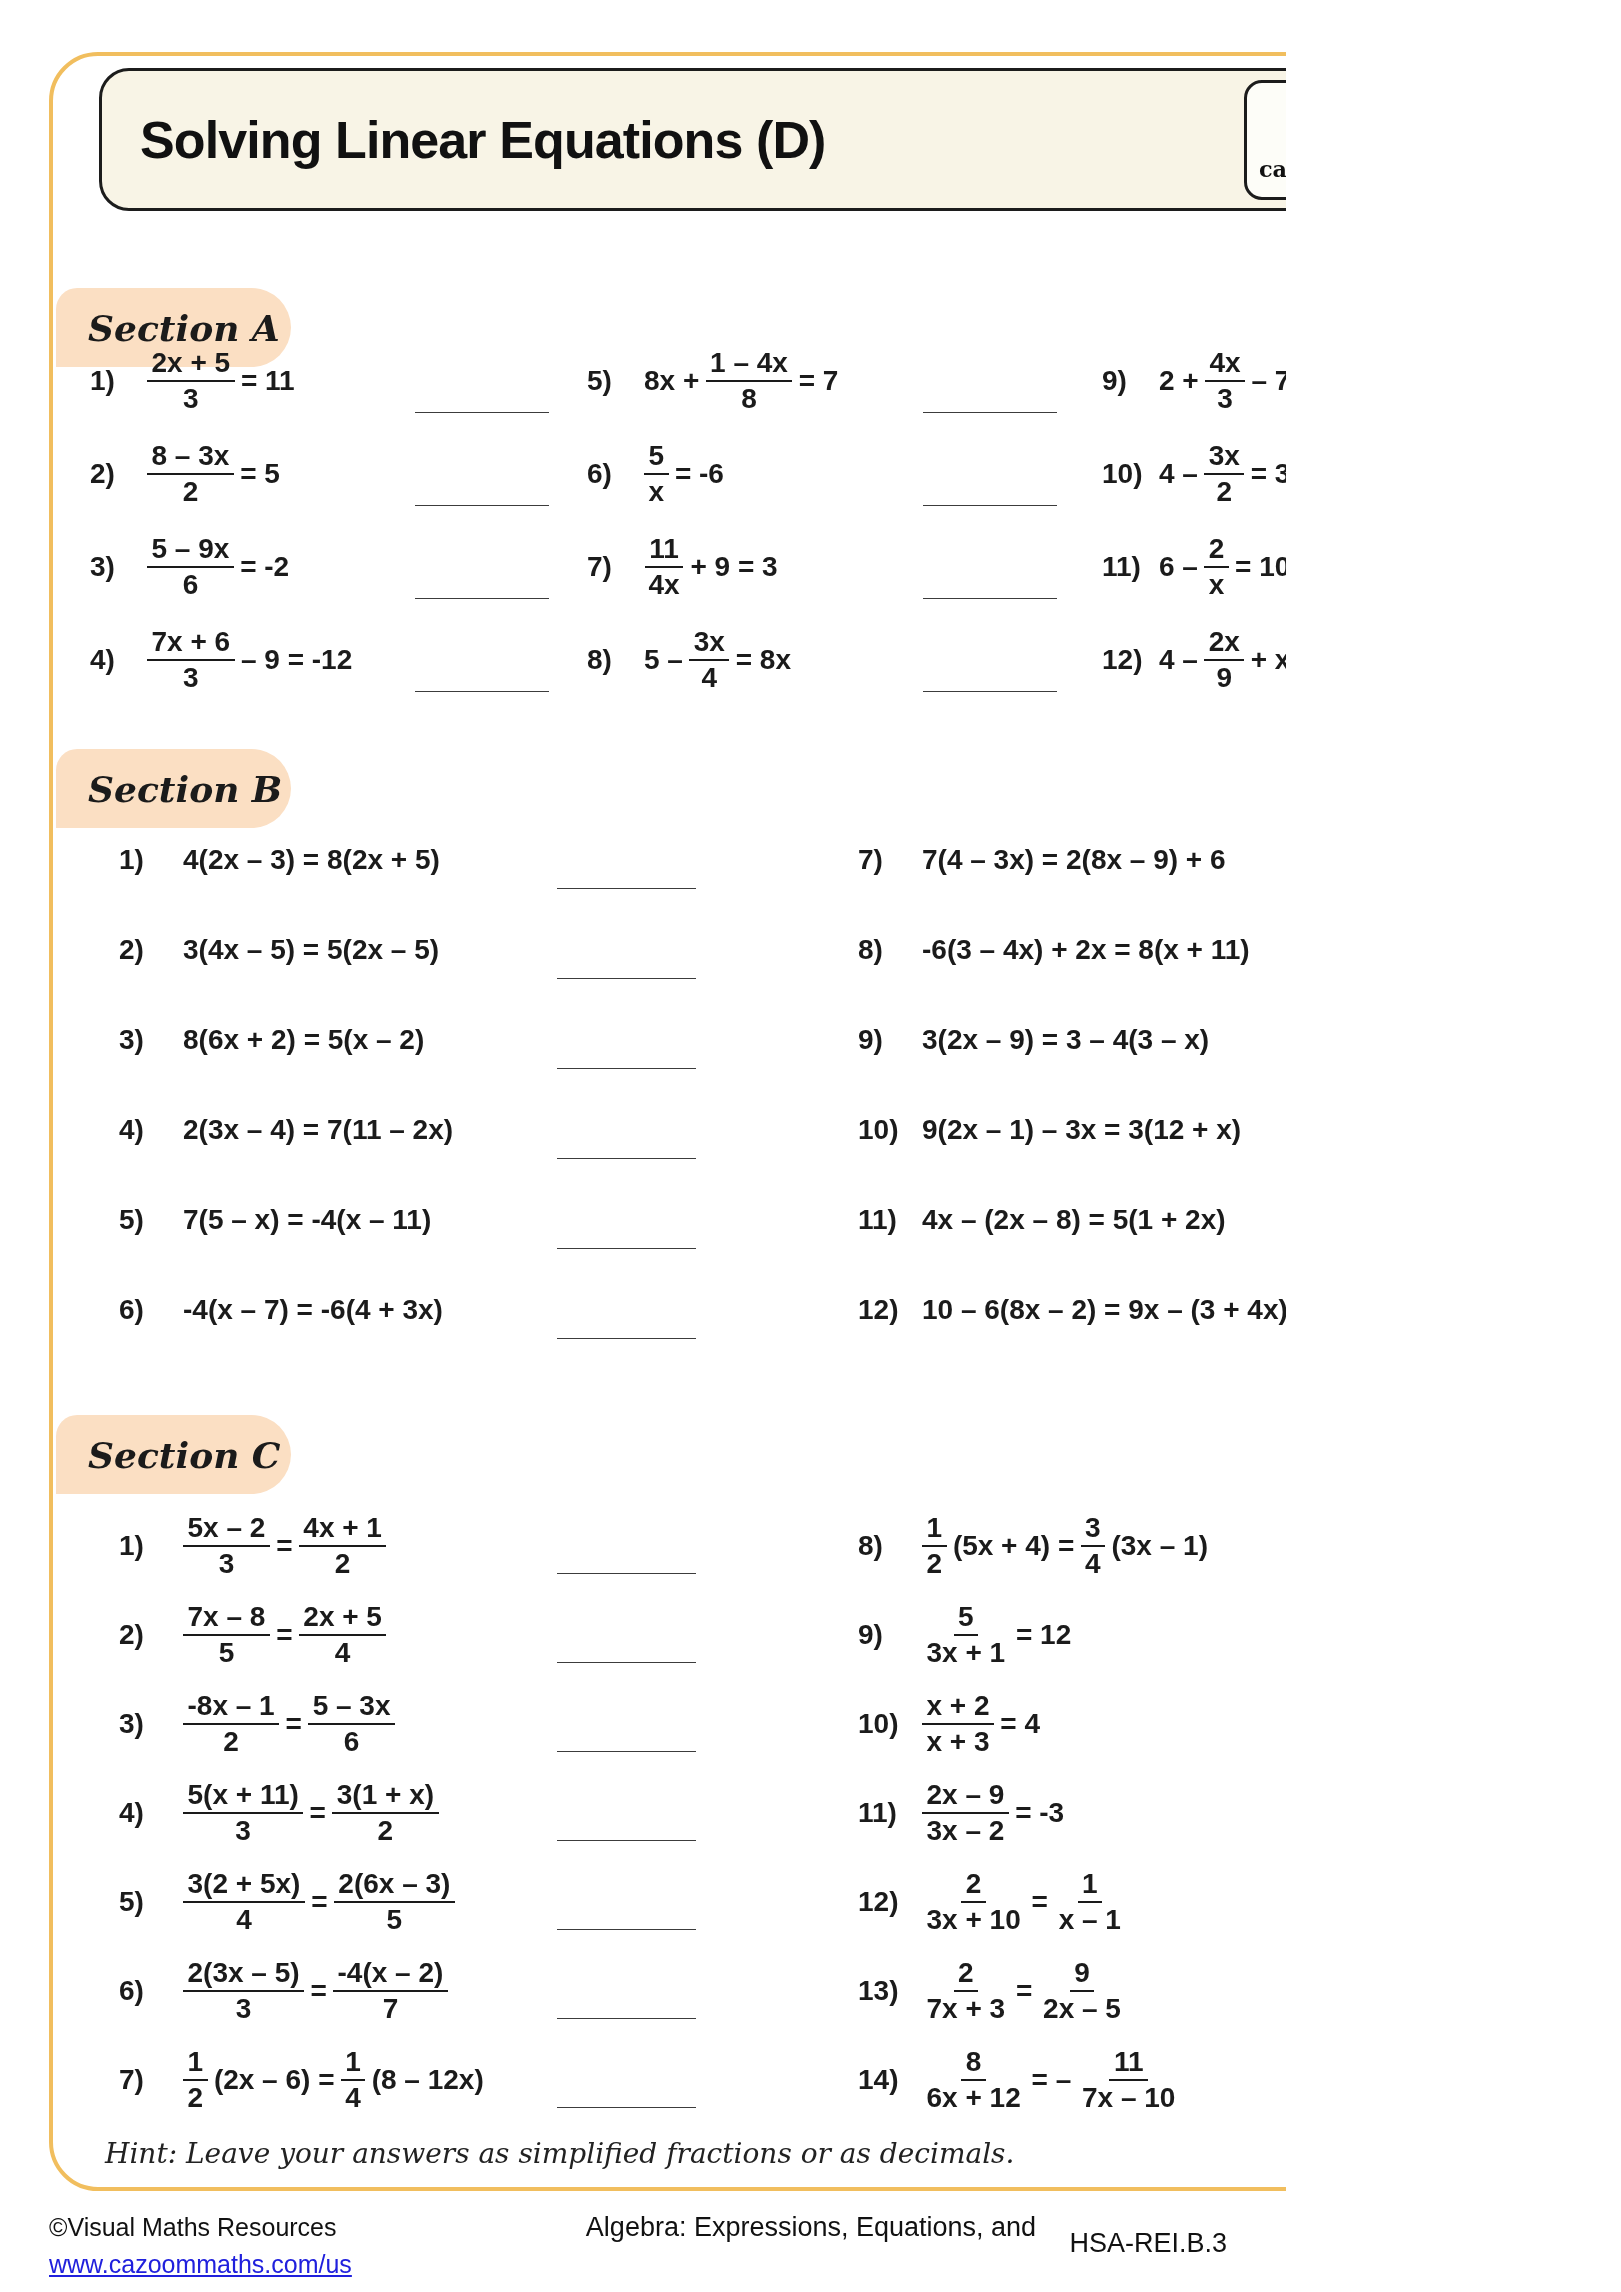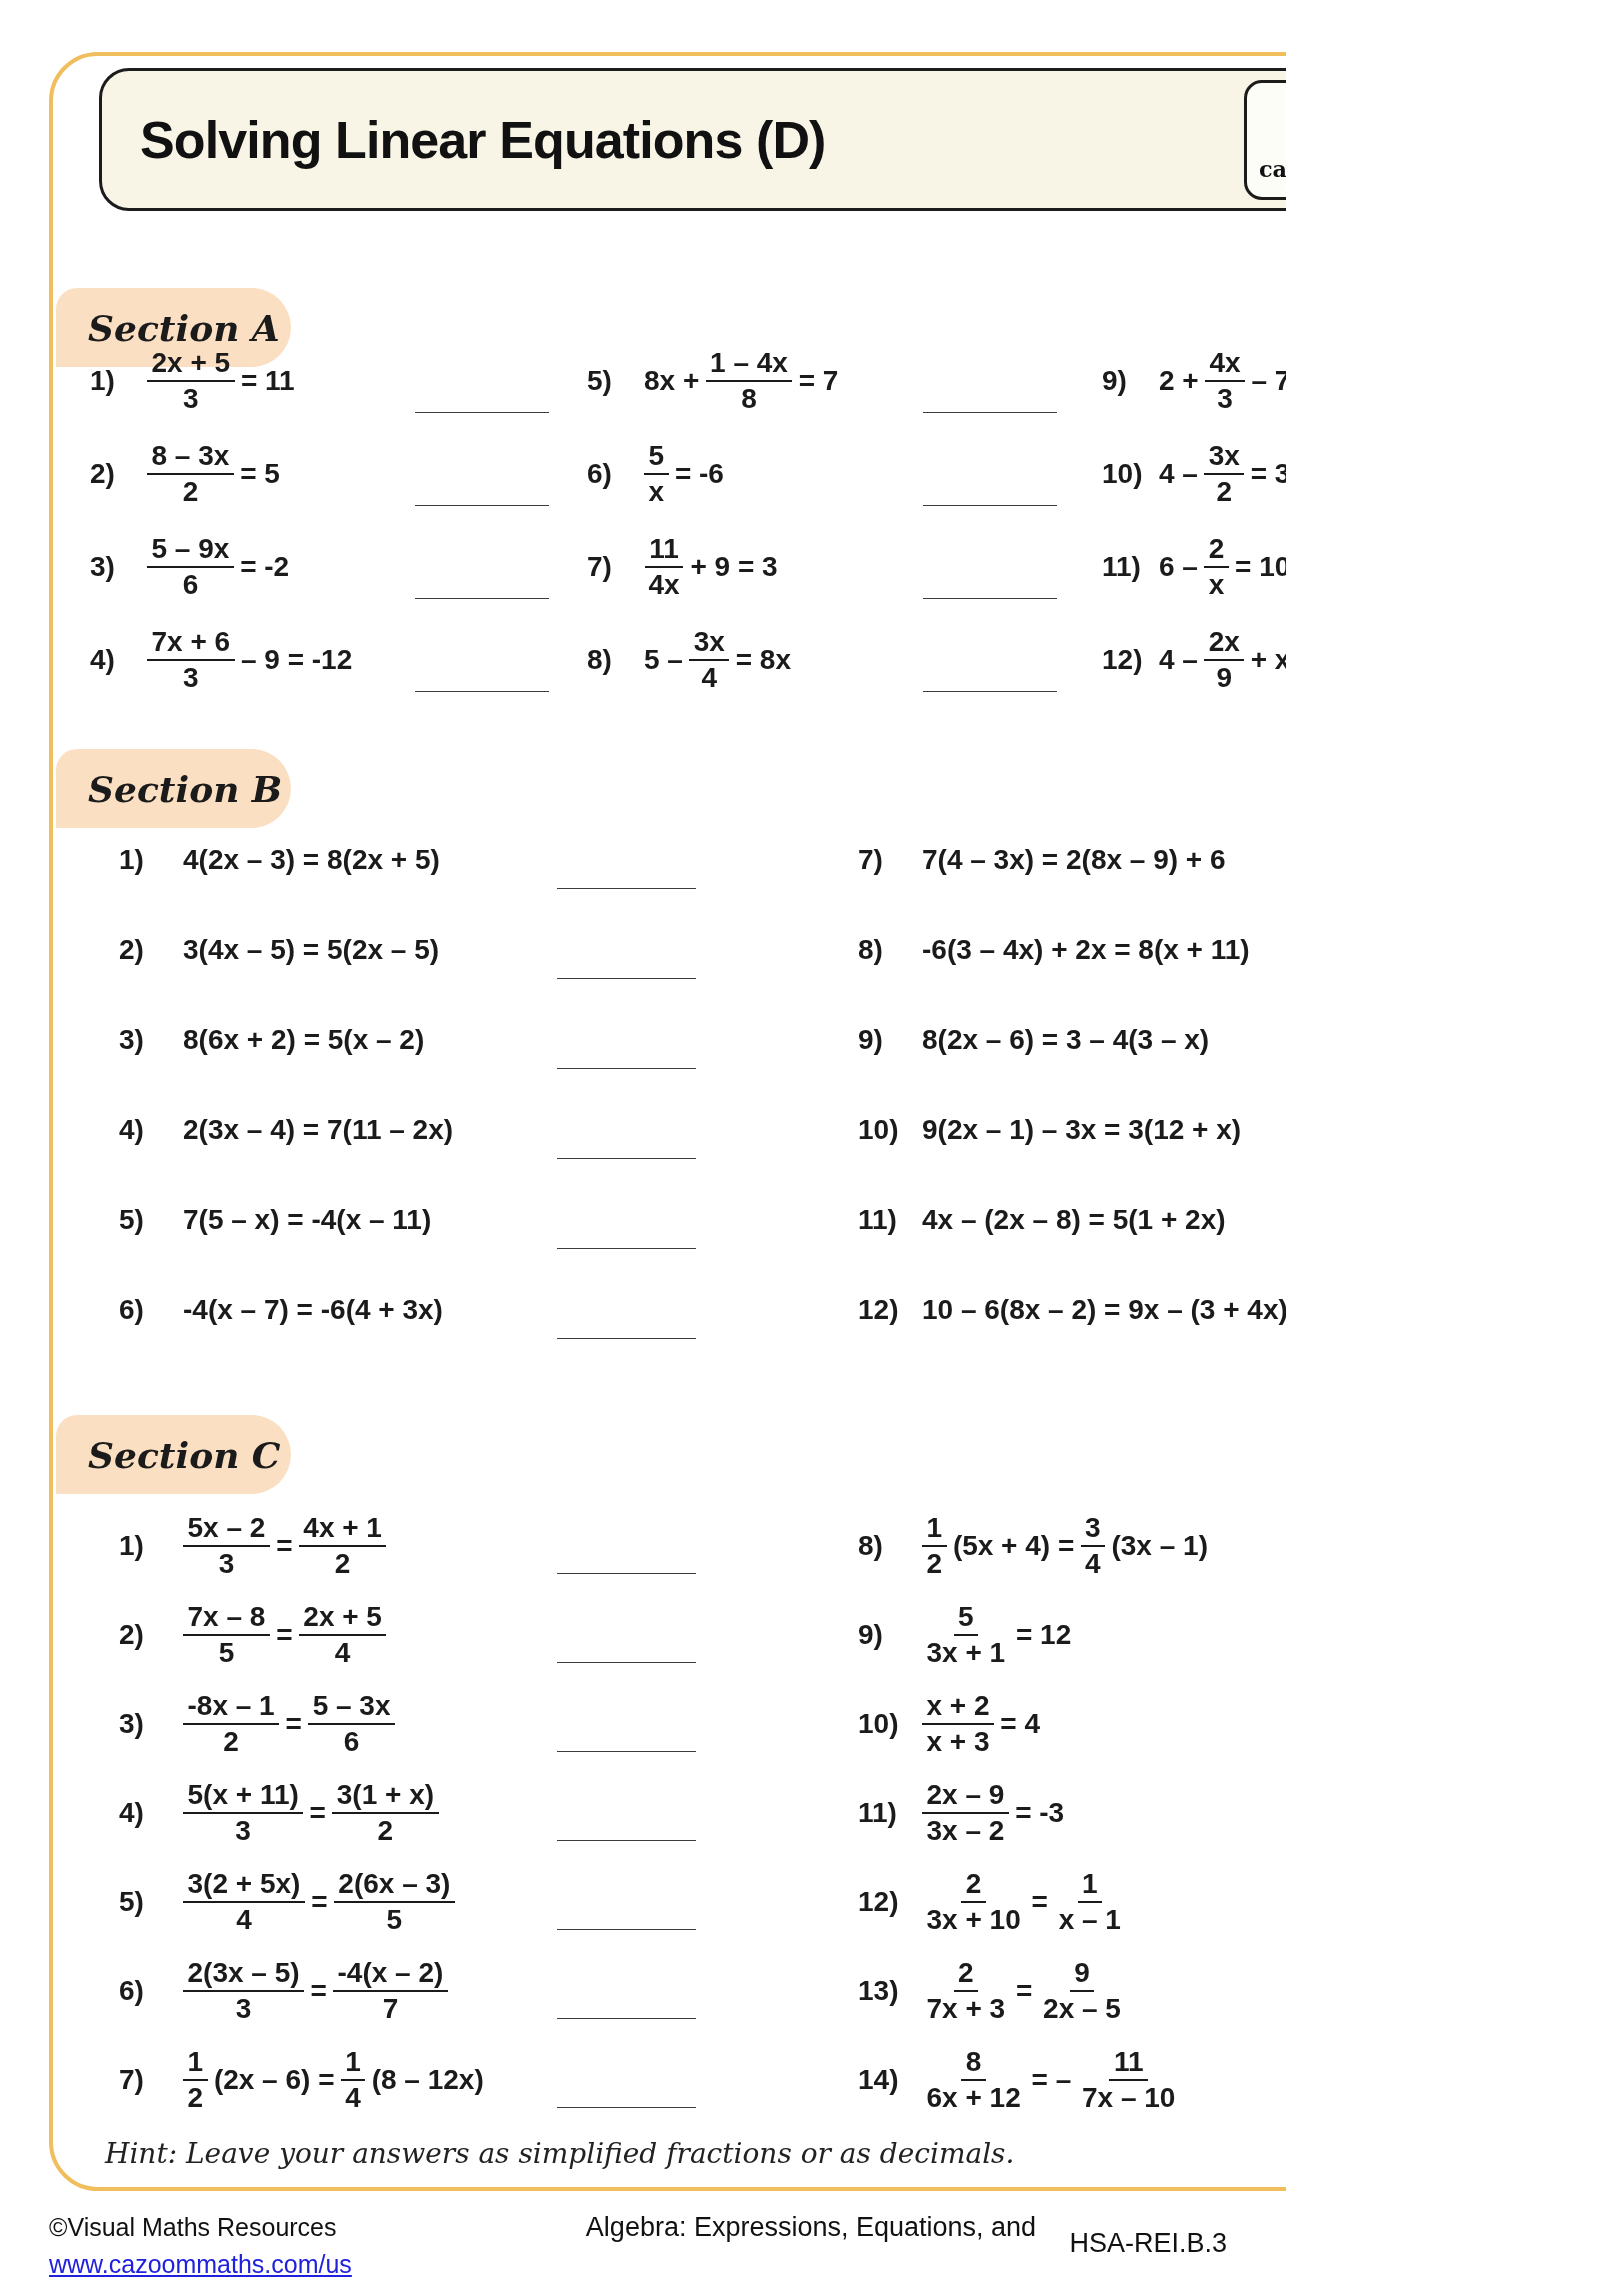--- a/index.html
+++ b/index.html
@@ -216,21 +216,21 @@
           <span class="eq"><span class="tx">7(4 – 3x) = 2(8x – 9) + 6</span></span>
           <span class="blank"></span>
         </div>
         <div class="prob c2" style="grid-area: 2 / 2;">
           <span class="pnum">8)</span>
           <span class="eq"><span class="tx">-6(3 – 4x) + 2x = 8(x + 11)</span></span>
           <span class="blank"></span>
         </div>
         <div class="prob c2" style="grid-area: 3 / 2;">
           <span class="pnum">9)</span>
-          <span class="eq"><span class="tx">8(2x – 6) = 3 – 4(3 – x)</span></span>
+          <span class="eq"><span class="tx">3(2x – 9) = 3 – 4(3 – x)</span></span>
           <span class="blank"></span>
         </div>
         <div class="prob c2" style="grid-area: 4 / 2;">
           <span class="pnum">10)</span>
           <span class="eq"><span class="tx">9(2x – 1) – 3x = 3(12 + x)</span></span>
           <span class="blank"></span>
         </div>
         <div class="prob c2" style="grid-area: 5 / 2;">
           <span class="pnum">11)</span>
           <span class="eq"><span class="tx">4x – (2x – 8) = 5(1 + 2x)</span></span>

